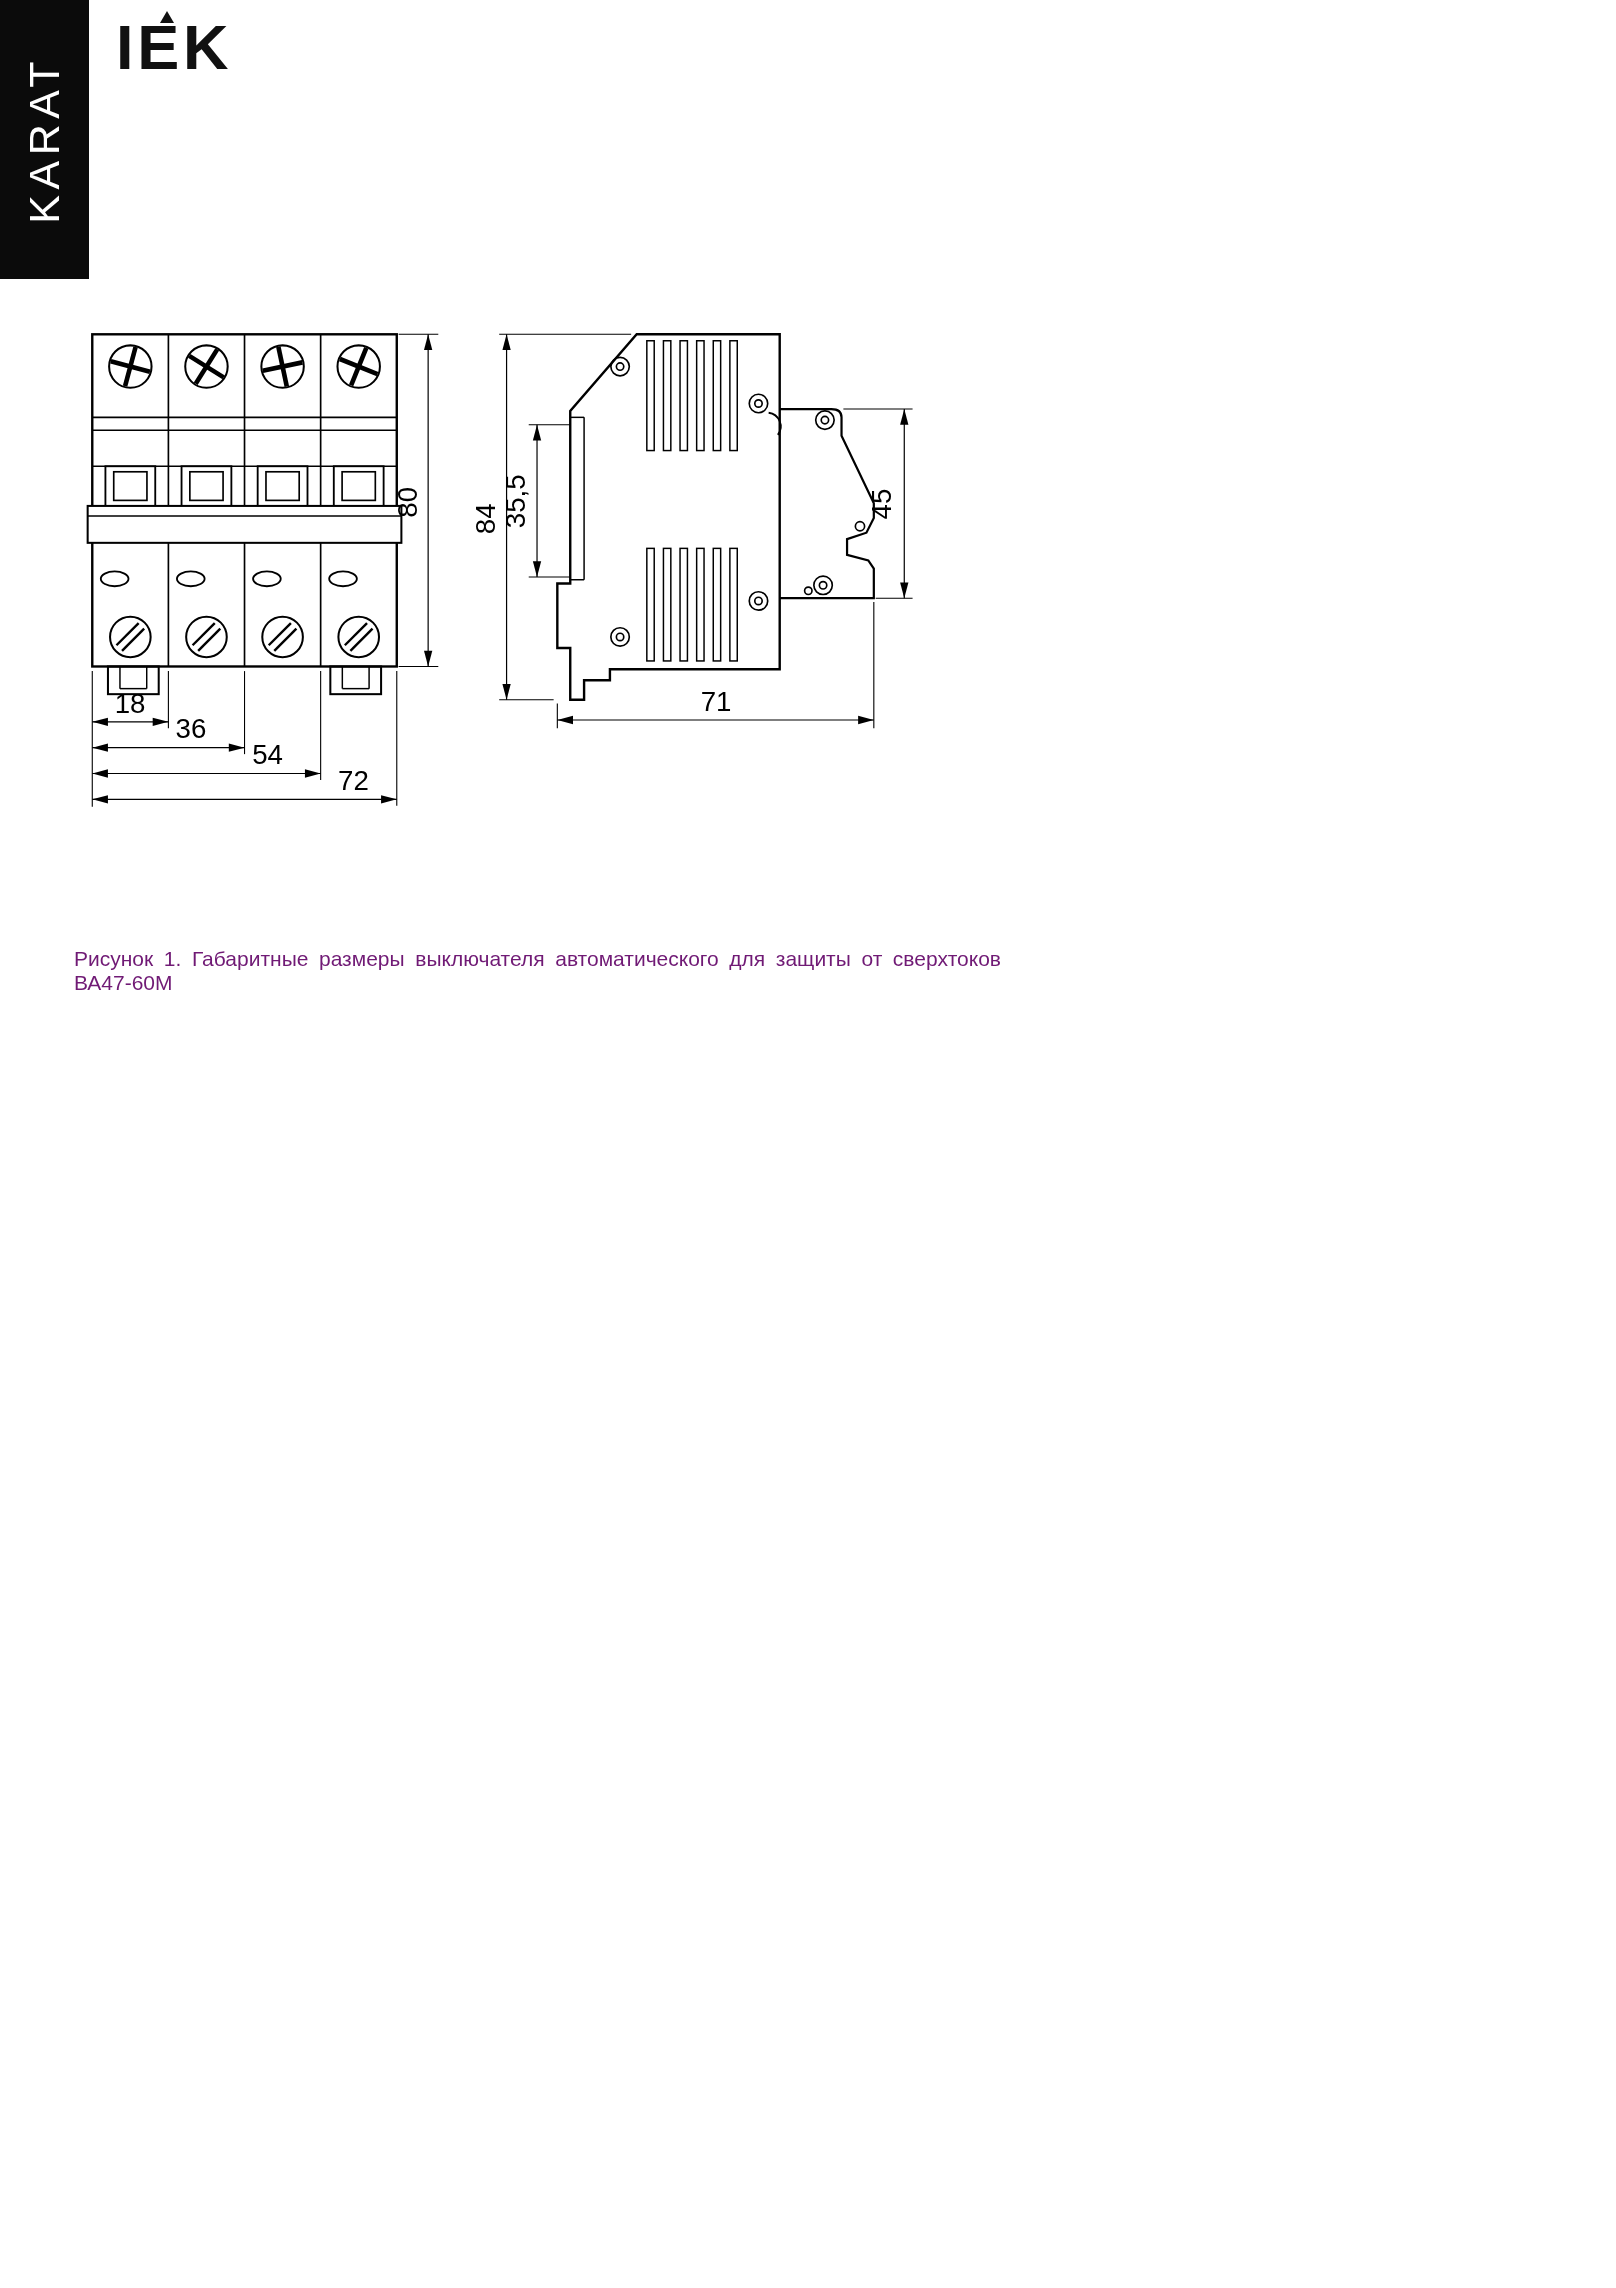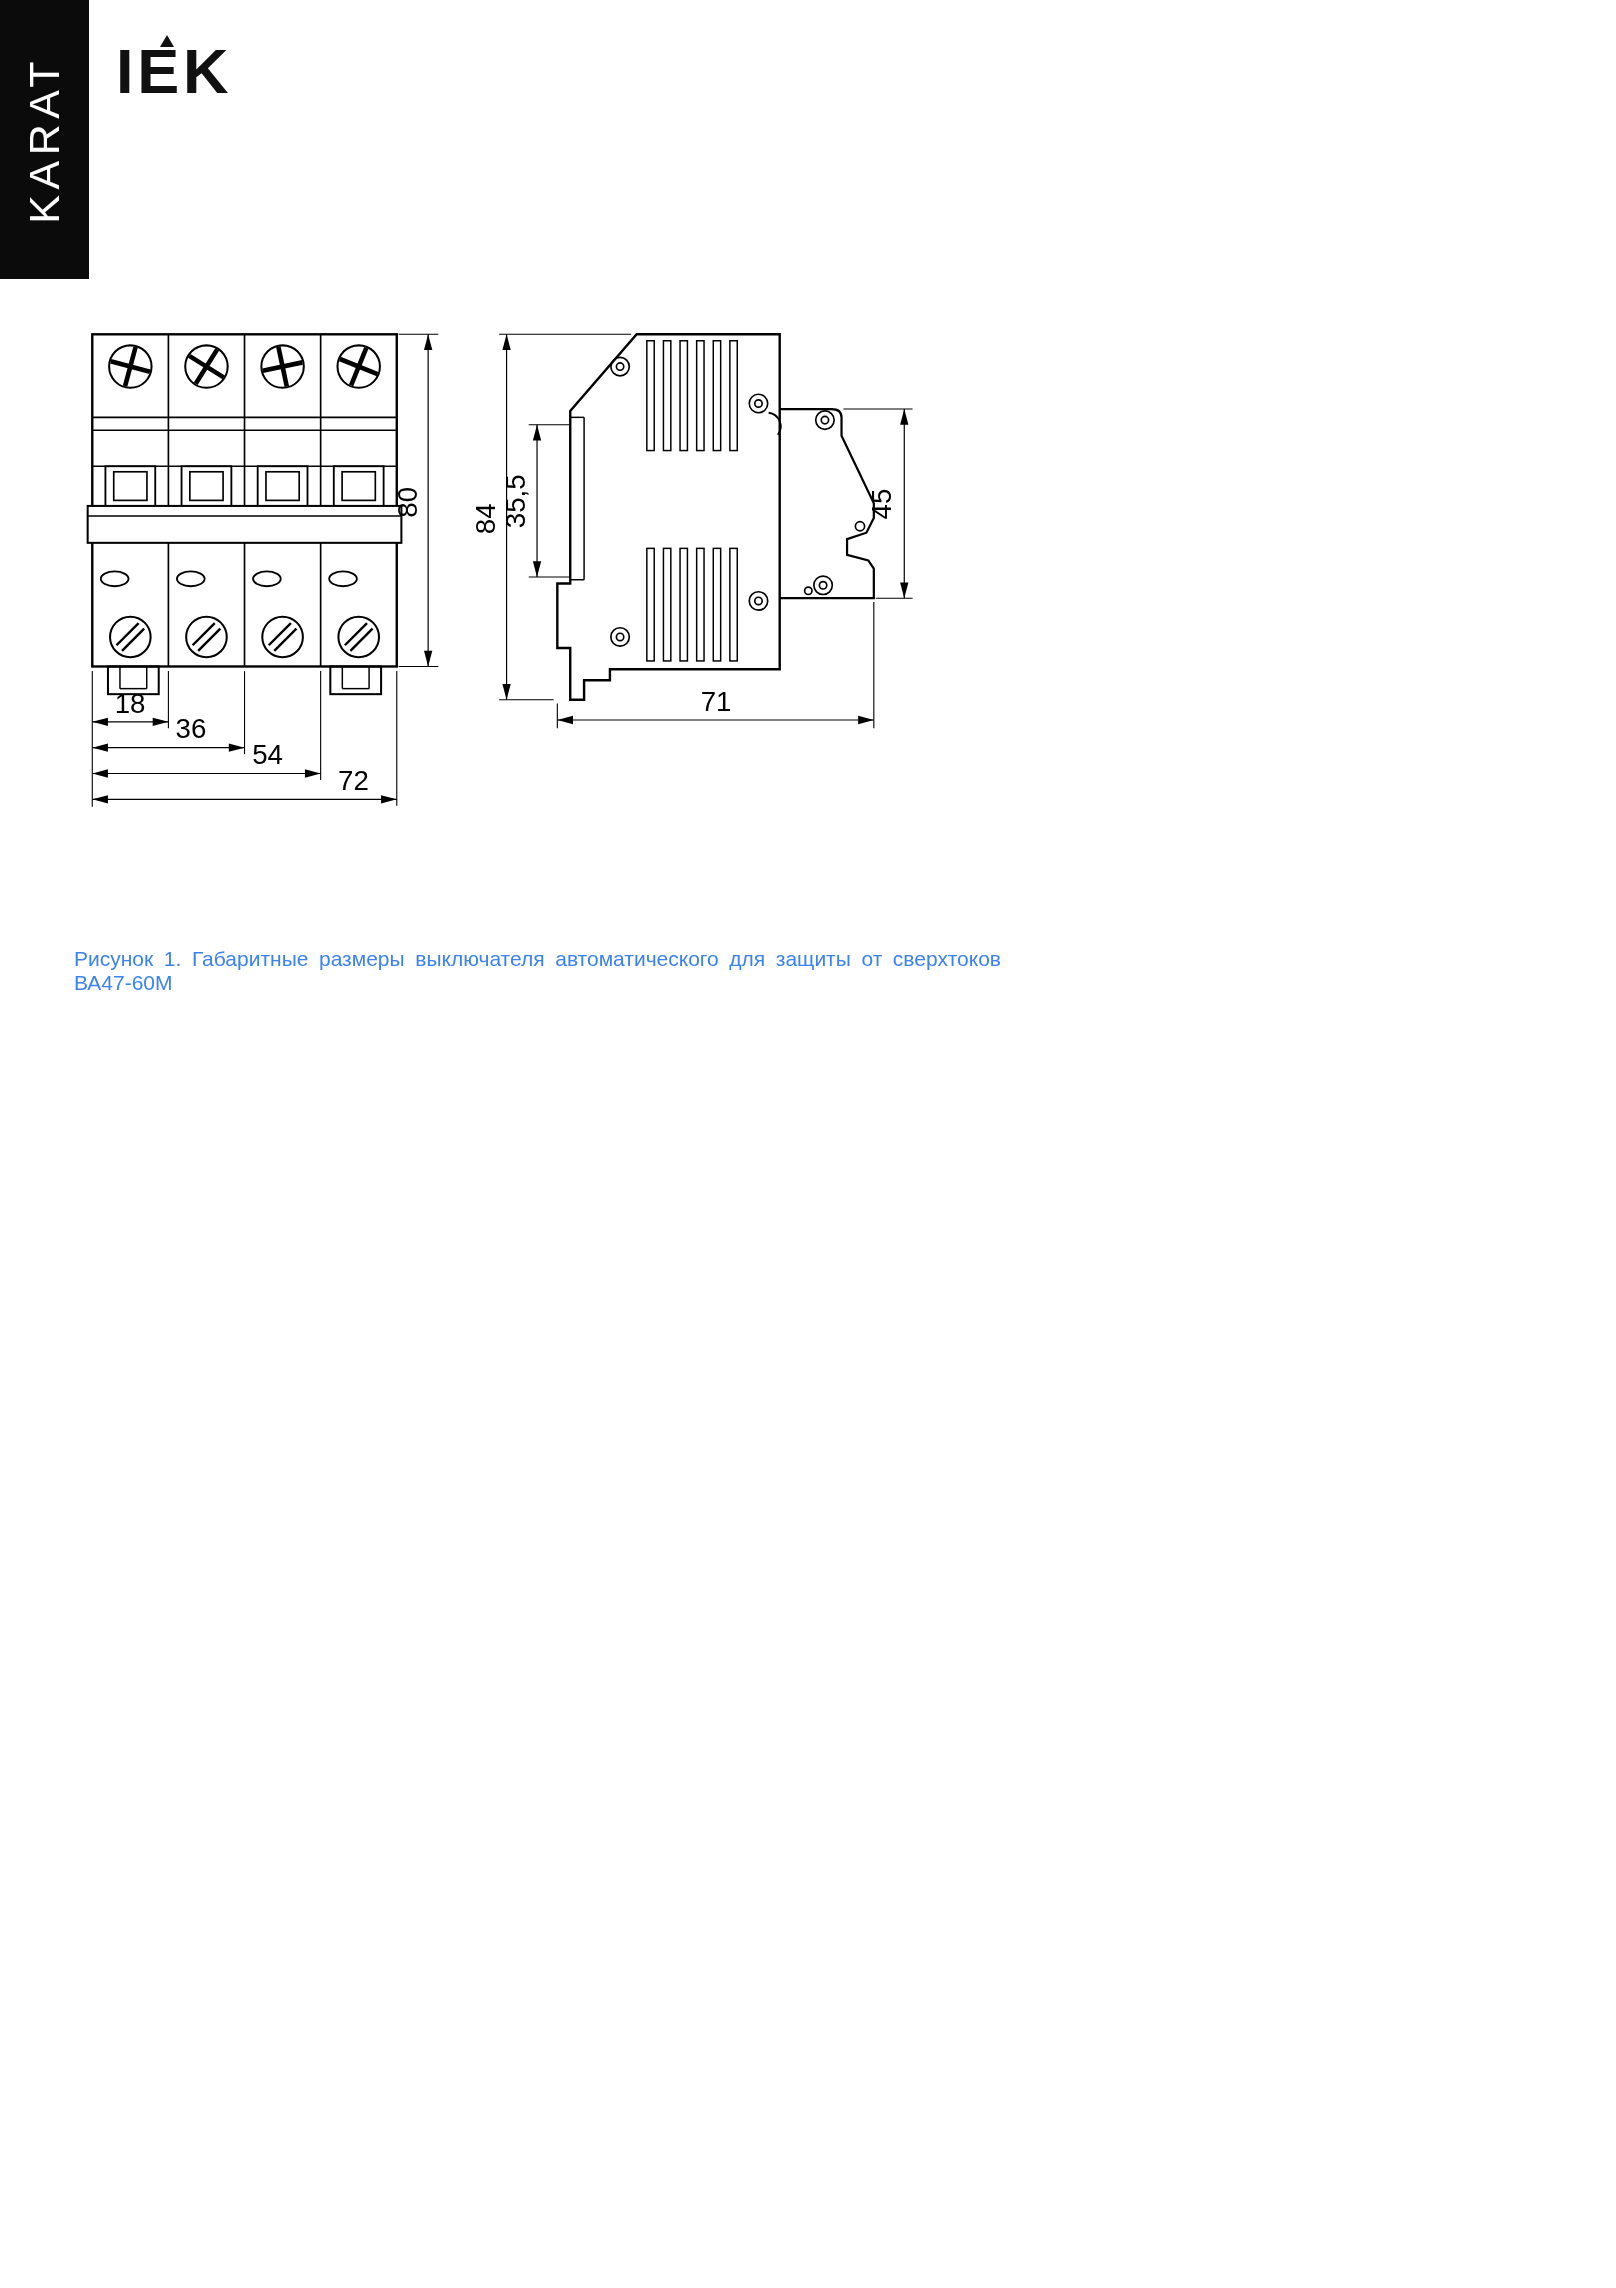--- a/index.html
+++ b/index.html
@@ -19,42 +19,42 @@
   .brand-text{
     color:#ffffff;
     font-size:43px;
     letter-spacing:5.5px;
     writing-mode:vertical-rl;
     transform:rotate(180deg);
     font-weight:400;
     user-select:none;
   }
   .logo{
-    position:absolute;left:116px;top:40px;
+    position:absolute;left:116px;top:16px;
     font-size:63px;
     font-weight:bold;
     letter-spacing:3.7px;
     color:#111;
     line-height:1;
   }
   .logo-tri{
     position:absolute;left:44px;top:-5.5px;
     width:0;height:0;
     border-left:7.4px solid transparent;
     border-right:7.4px solid transparent;
     border-bottom:12px solid #111;
   }
   .drawing{
     position:absolute;left:0;top:0;
   }
   .caption{
     position:absolute;left:74px;top:947px;
     width:927px;
     font-size:21px;
-    color:#3b82f6;
+    color:#701a75;
     text-align:justify;
     text-align-last:justify;
   }
   svg text{
     font-family:"Liberation Sans",sans-serif;
     font-size:30px;
     fill:#000;
   }
 </style>
 </head>

